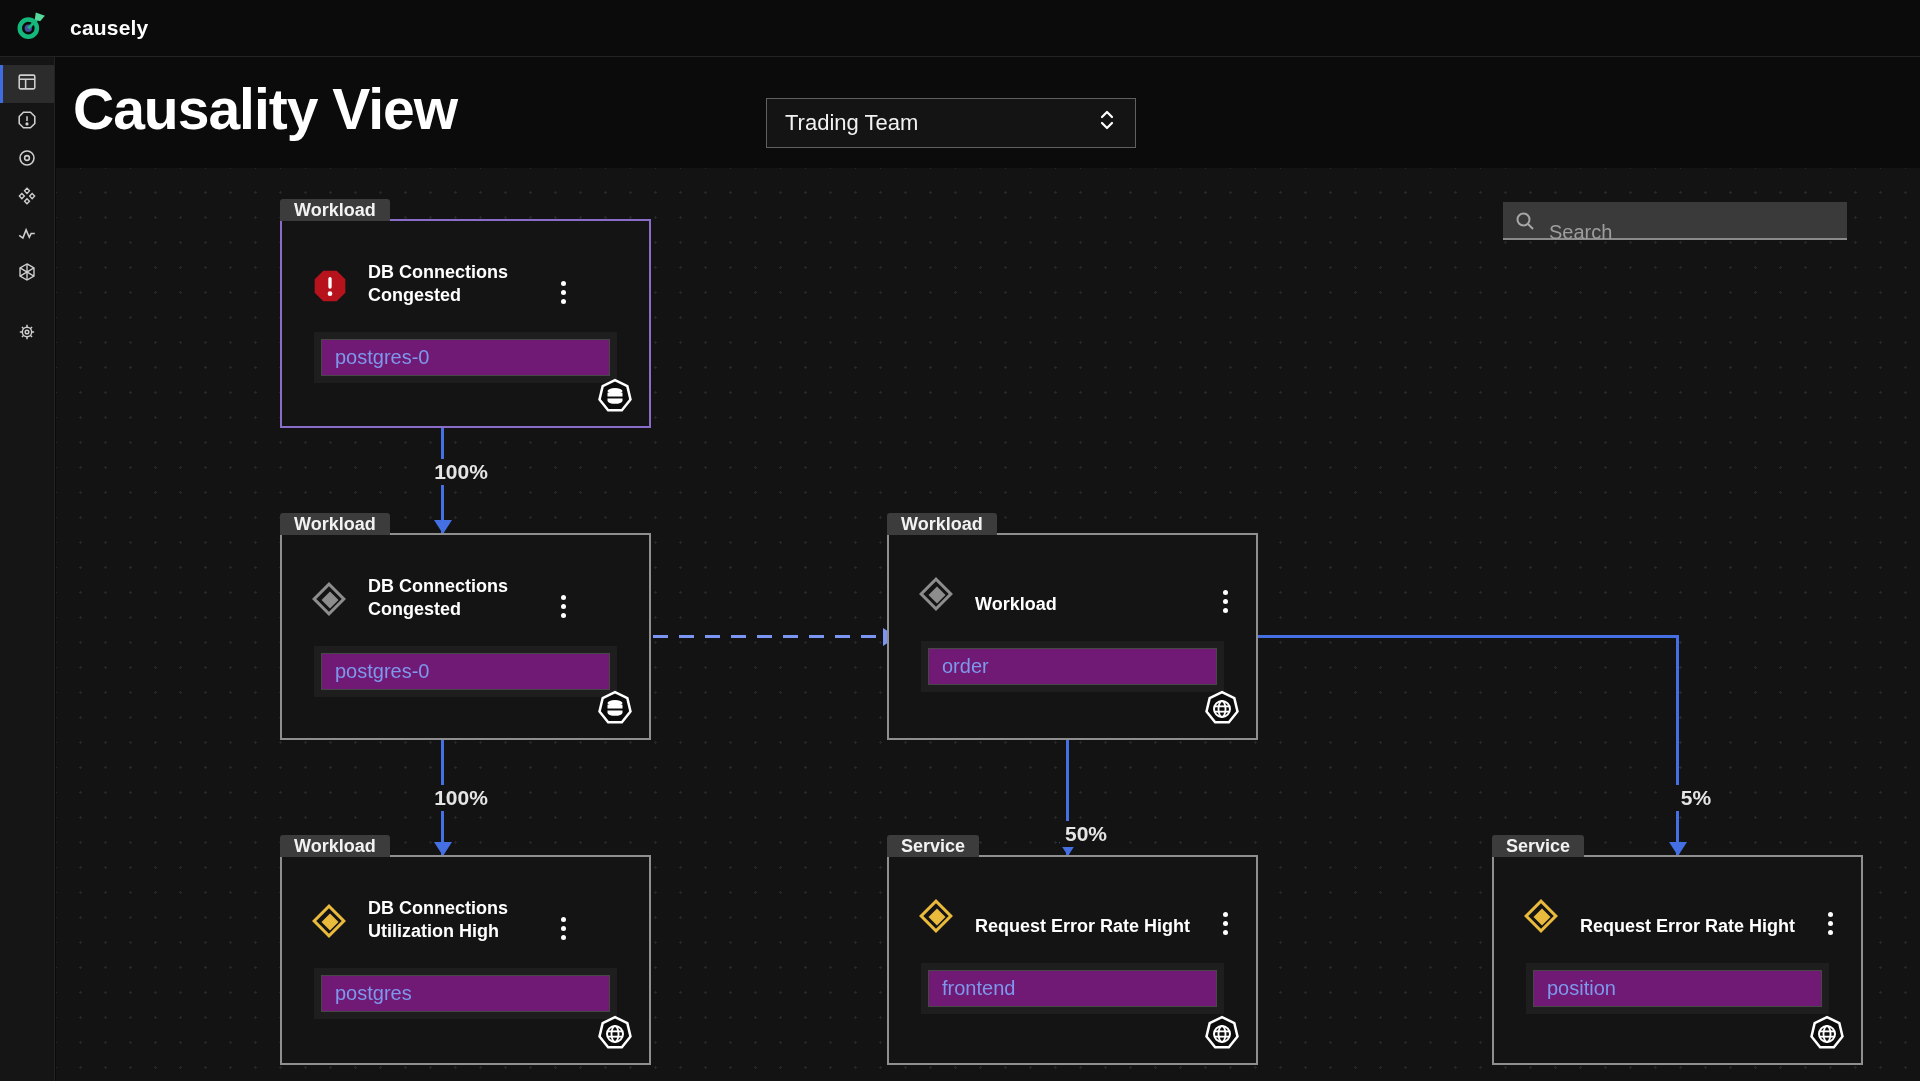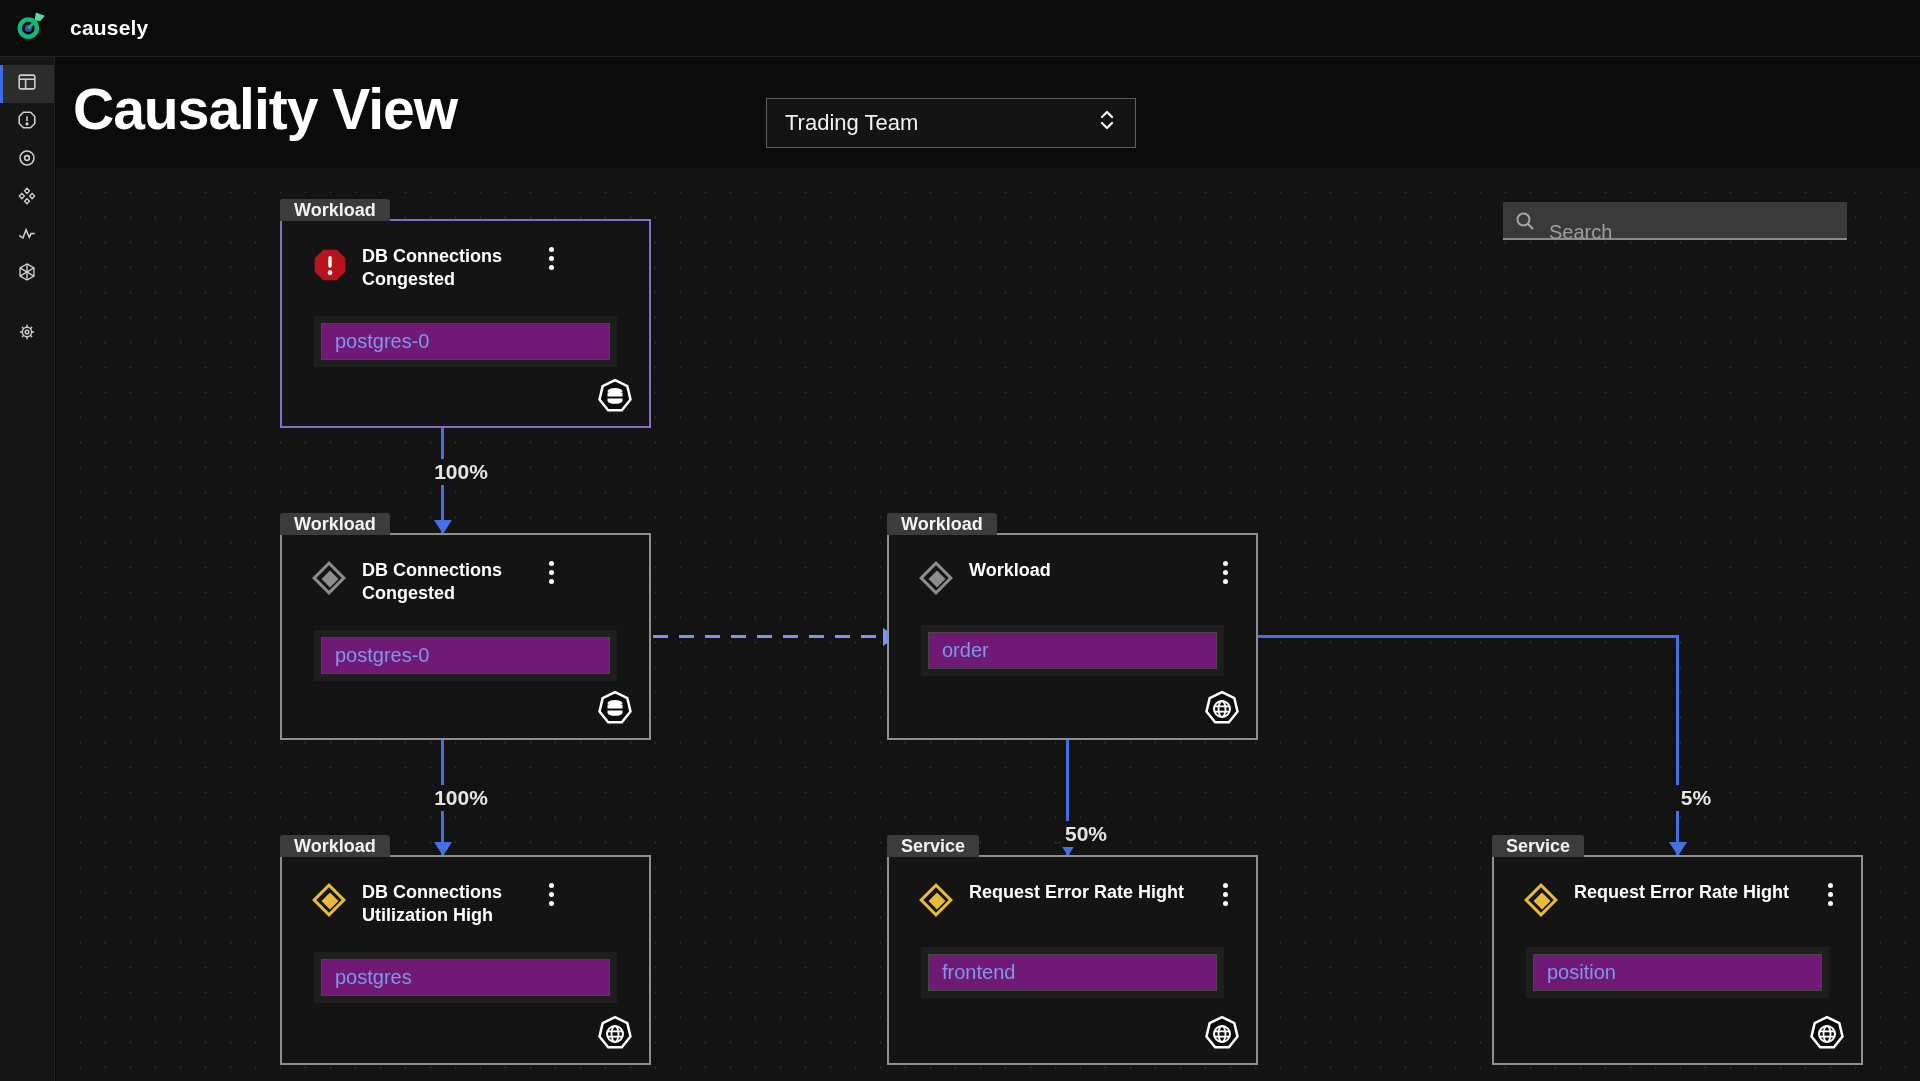--- a/index.html
+++ b/index.html
@@ -48,21 +48,21 @@
                   background:transparent; border:none; outline:none; color:#cfcfcf;
                   font-size:20px; padding:0 10px 0 46px; font-family:"Liberation Sans",sans-serif; }
   .search-input::placeholder { color:#9d9d9d; }
 
   
   .node { position:absolute; width:371px; background:#141414; border:2px solid var(--accent,#8f8f8f);
           cursor:pointer; }
   .node-tab { position:absolute; left:-2px; top:-22px; height:22px; line-height:22px;
               padding:0 14px; background:#3c3c3c; color:#f2f2f2; font-size:18px;
               font-weight:700; border-radius:3px 3px 0 0; }
-  .node-head { display:flex; align-items:flex-start; gap:12px; padding:24px 22px 0 28px; }
+  .node-head { display:flex; align-items:flex-end; gap:18px; padding:40px 22px 0 28px; }
   .node-title { flex:1; color:#fff; font-size:18px; font-weight:700; line-height:1.25; }
   .node-title.narrow { max-width:168px; }
   .kebab { width:18px; display:flex; flex-direction:column; align-items:center; gap:4px;
            cursor:pointer; padding:2px; }
   .kebab i { width:5px; height:5px; border-radius:50%; background:#fff; }
   .entity-wrap { margin:26px 32px 0 32px; background:#1e1e1e; padding:7px; }
   .entity { border:1px solid #474747; background:#701a75; padding:6px 13px;
             color:#7d98ec; font-size:20px; cursor:pointer; }
   .badge { position:absolute; right:14px; bottom:10px; width:40px; height:40px; }
 

